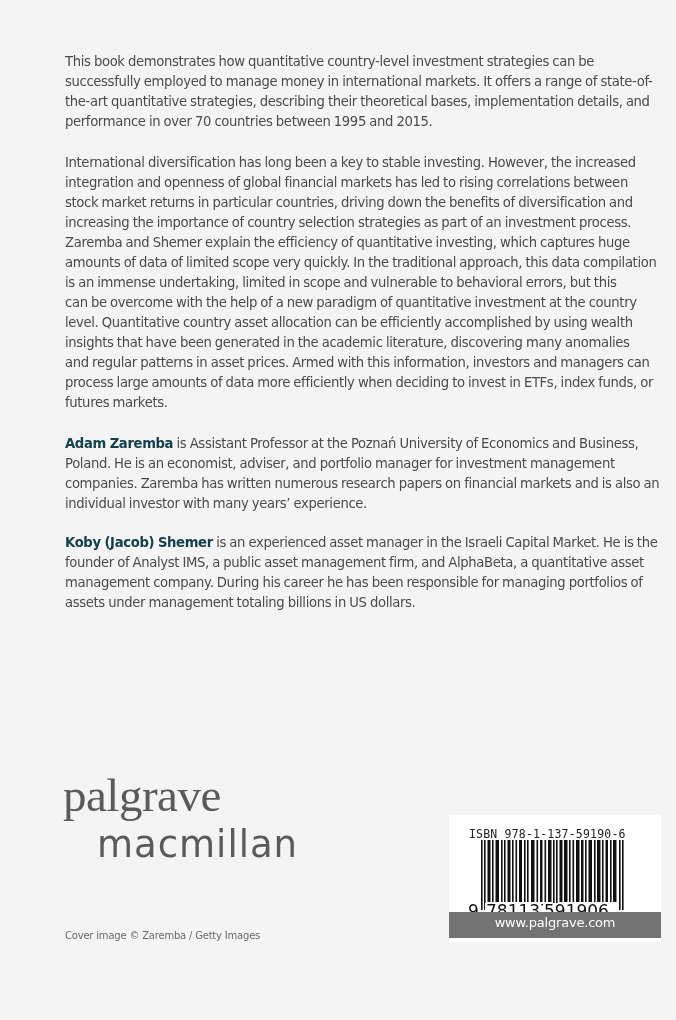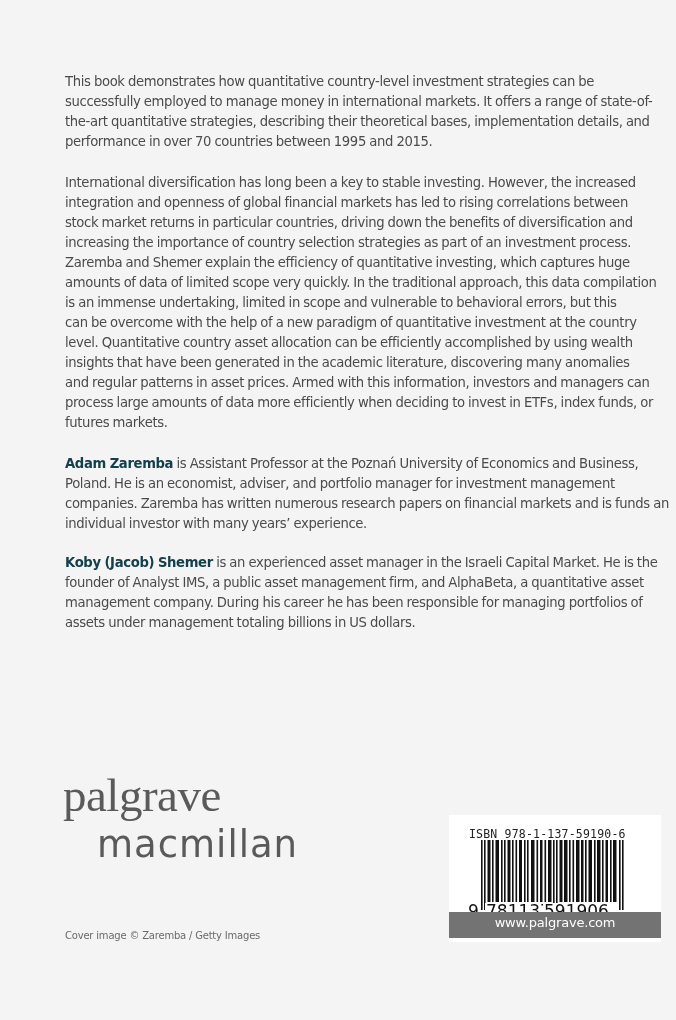--- a/index.html
+++ b/index.html
@@ -22,21 +22,20 @@
     }
     .text-block {
       position: absolute;
       left: 65px;
       width: 600px;
       font-size: 13.2px;
       letter-spacing: -0.35px;
       word-spacing: -0.5px;
       line-height: 20px;
       color: #4b4b4b;
-      margin-top: 20px;
     }
     .text-block .line {
       display: block;
       white-space: nowrap;
     }
     .bold-name {
       font-weight: bold;
       color: #14404b;
     }
     #para-1 { top: 52px; }
@@ -153,21 +152,21 @@
     <span class="line">level. Quantitative country asset allocation can be efficiently accomplished by using wealth</span>
     <span class="line">insights that have been generated in the academic literature, discovering many anomalies</span>
     <span class="line">and regular patterns in asset prices. Armed with this information, investors and managers can</span>
     <span class="line">process large amounts of data more efficiently when deciding to invest in ETFs, index funds, or</span>
     <span class="line">futures markets.</span>
   </div>
 
   <div class="text-block" id="para-3">
     <span class="line"><span class="bold-name">Adam Zaremba</span><span> is Assistant Professor at the Poznań University of Economics and Business,</span></span>
     <span class="line">Poland. He is an economist, adviser, and portfolio manager for investment management</span>
-    <span class="line">companies. Zaremba has written numerous research papers on financial markets and is funds an</span>
+    <span class="line">companies. Zaremba has written numerous research papers on financial markets and is also an</span>
     <span class="line">individual investor with many years’ experience.</span>
   </div>
 
   <div class="text-block" id="para-4">
     <span class="line"><span class="bold-name">Koby (Jacob) Shemer</span><span> is an experienced asset manager in the Israeli Capital Market. He is the</span></span>
     <span class="line">founder of Analyst IMS, a public asset management firm, and AlphaBeta, a quantitative asset</span>
     <span class="line">management company. During his career he has been responsible for managing portfolios of</span>
     <span class="line">assets under management totaling billions in US dollars.</span>
   </div>
 

